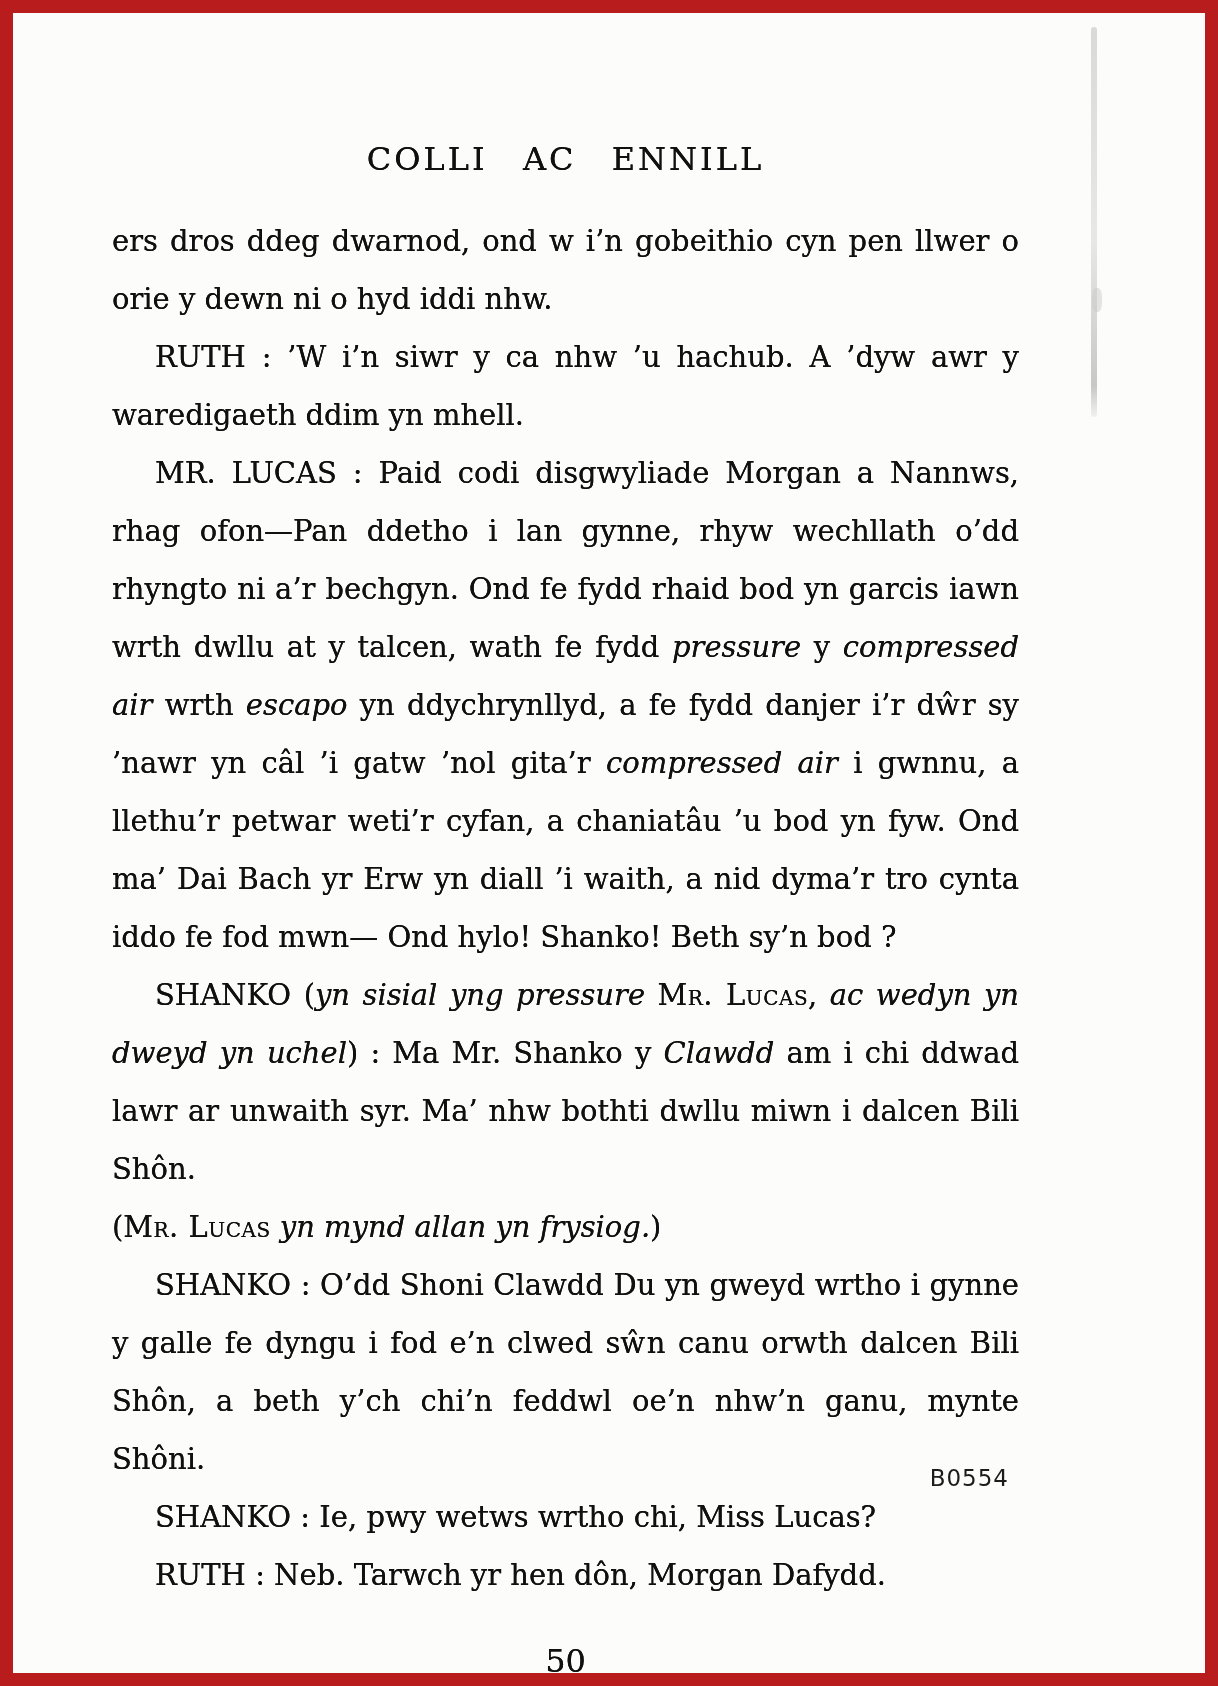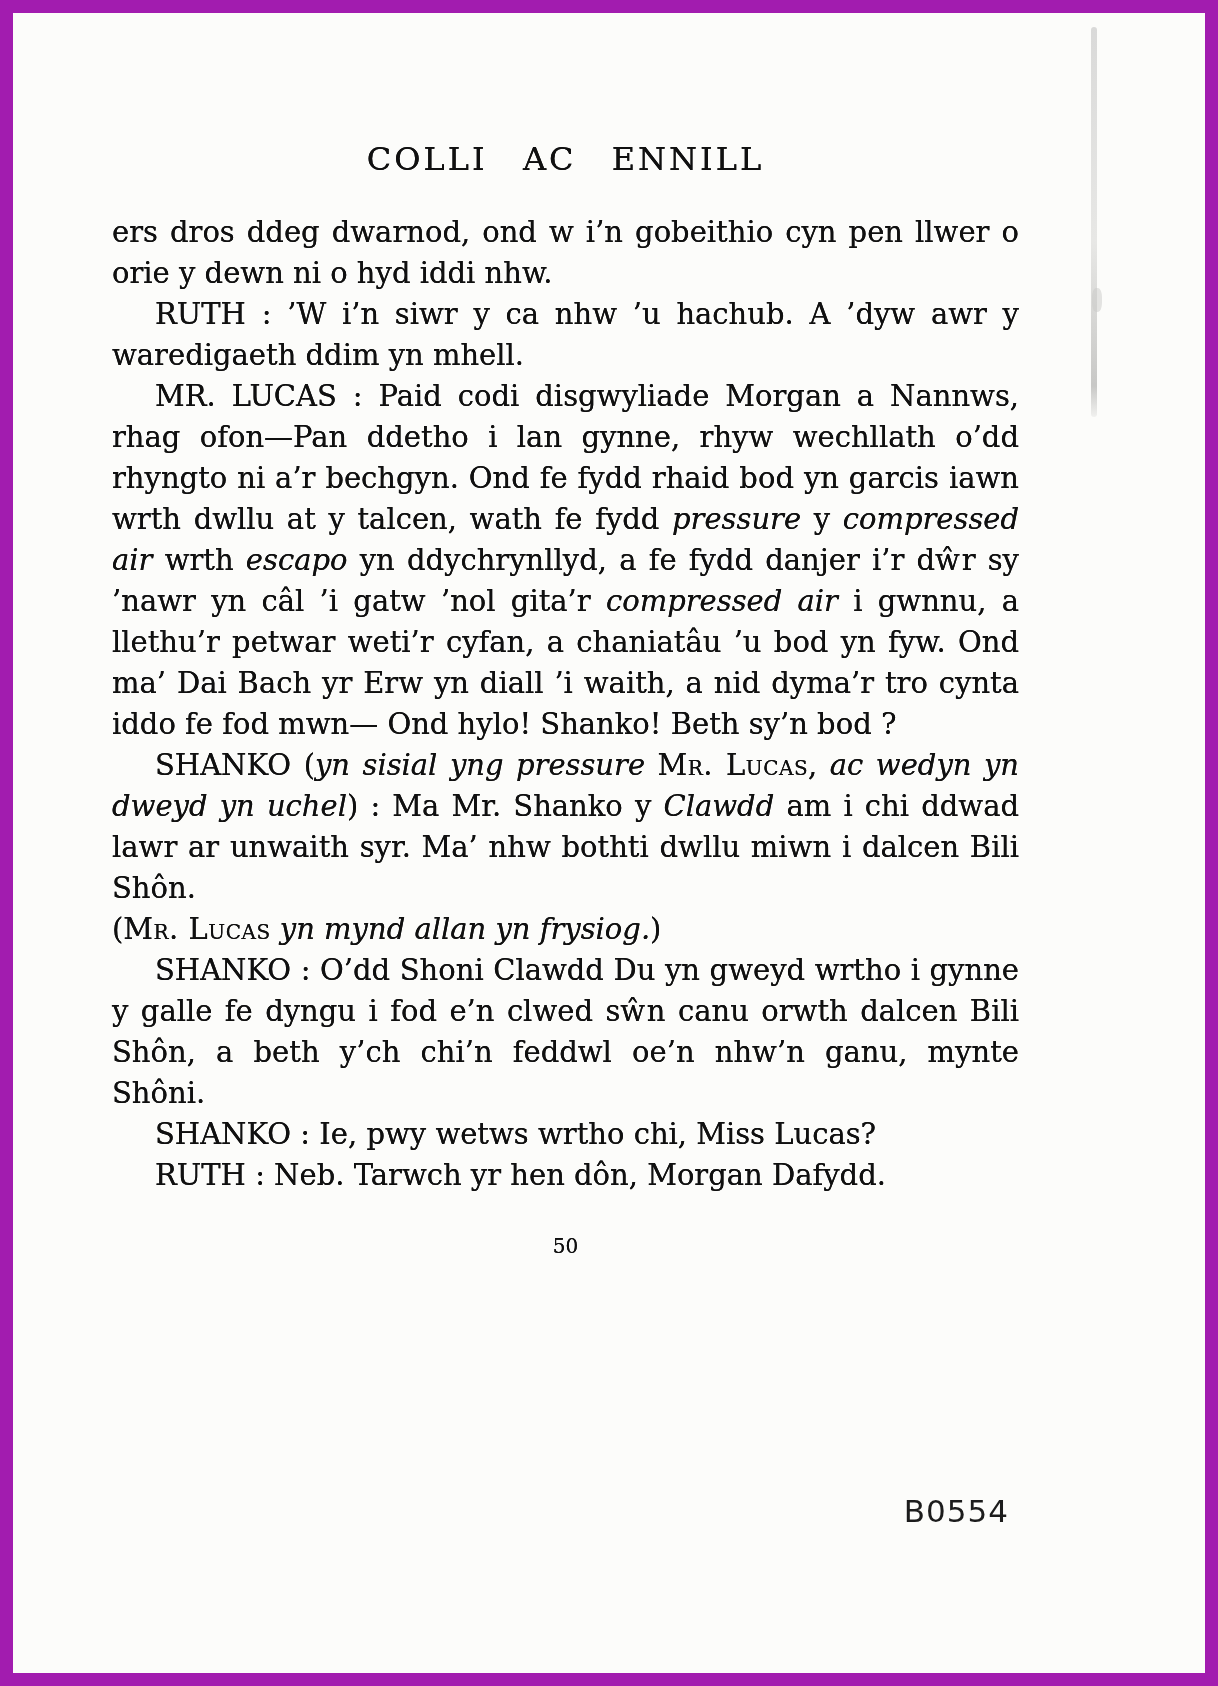--- a/index.html
+++ b/index.html
@@ -5,21 +5,21 @@
   html, body {
     margin: 0;
     padding: 0;
     background: #3a3a3a;
   }
   .scan-frame {
     position: relative;
     width: 1218px;
     height: 1686px;
     box-sizing: border-box;
-    background: #a21caf;
+    background: #b91c1c;
     padding: 13px;
     overflow: hidden;
   }
   .page {
     position: relative;
     width: 100%;
     height: 100%;
     box-sizing: border-box;
     background: #fcfcfa;
     padding: 127px 186px 0 99px;
@@ -31,47 +31,46 @@
     font-size: 32px;
     font-weight: 500;
     letter-spacing: 3px;
     word-spacing: 22px;
     text-align: center;
     color: #101010;
     text-shadow: 0 0 0.5px #101010;
   }
   .text-block {
     font-size: 29px;
-    line-height: 41px;
+    line-height: 58px;
     text-align: justify;
     text-shadow: 0 0 0.4px #101010;
   }
   .text-block p {
     margin: 0;
   }
   .text-block p.indent {
     text-indent: 43px;
   }
   .it { font-style: italic; }
   .sc { font-variant: small-caps; letter-spacing: 0.5px; }
   .page-number {
     margin-top: 38px;
     text-align: center;
-    font-size: 20px;
+    font-size: 32px;
     text-shadow: 0 0 0.4px #101010;
   }
   .catalog-code {
     position: absolute;
     top: 1452px;
     right: 196px;
     font-family: "DejaVu Sans", "Liberation Sans", sans-serif;
-    font-size: 31px;
+    font-size: 23px;
     letter-spacing: 1px;
     color: #1c1c1c;
-    margin-top: 28px;
   }
   .scan-artifact-line {
     position: absolute;
     top: 14px;
     right: 108px;
     width: 6px;
     height: 390px;
     background: linear-gradient(to bottom, #bdbdbd 0%, #d6d6d4 55%, #9d9d9b 92%, #e8e8e6 100%);
     opacity: 0.55;
     border-radius: 3px;

